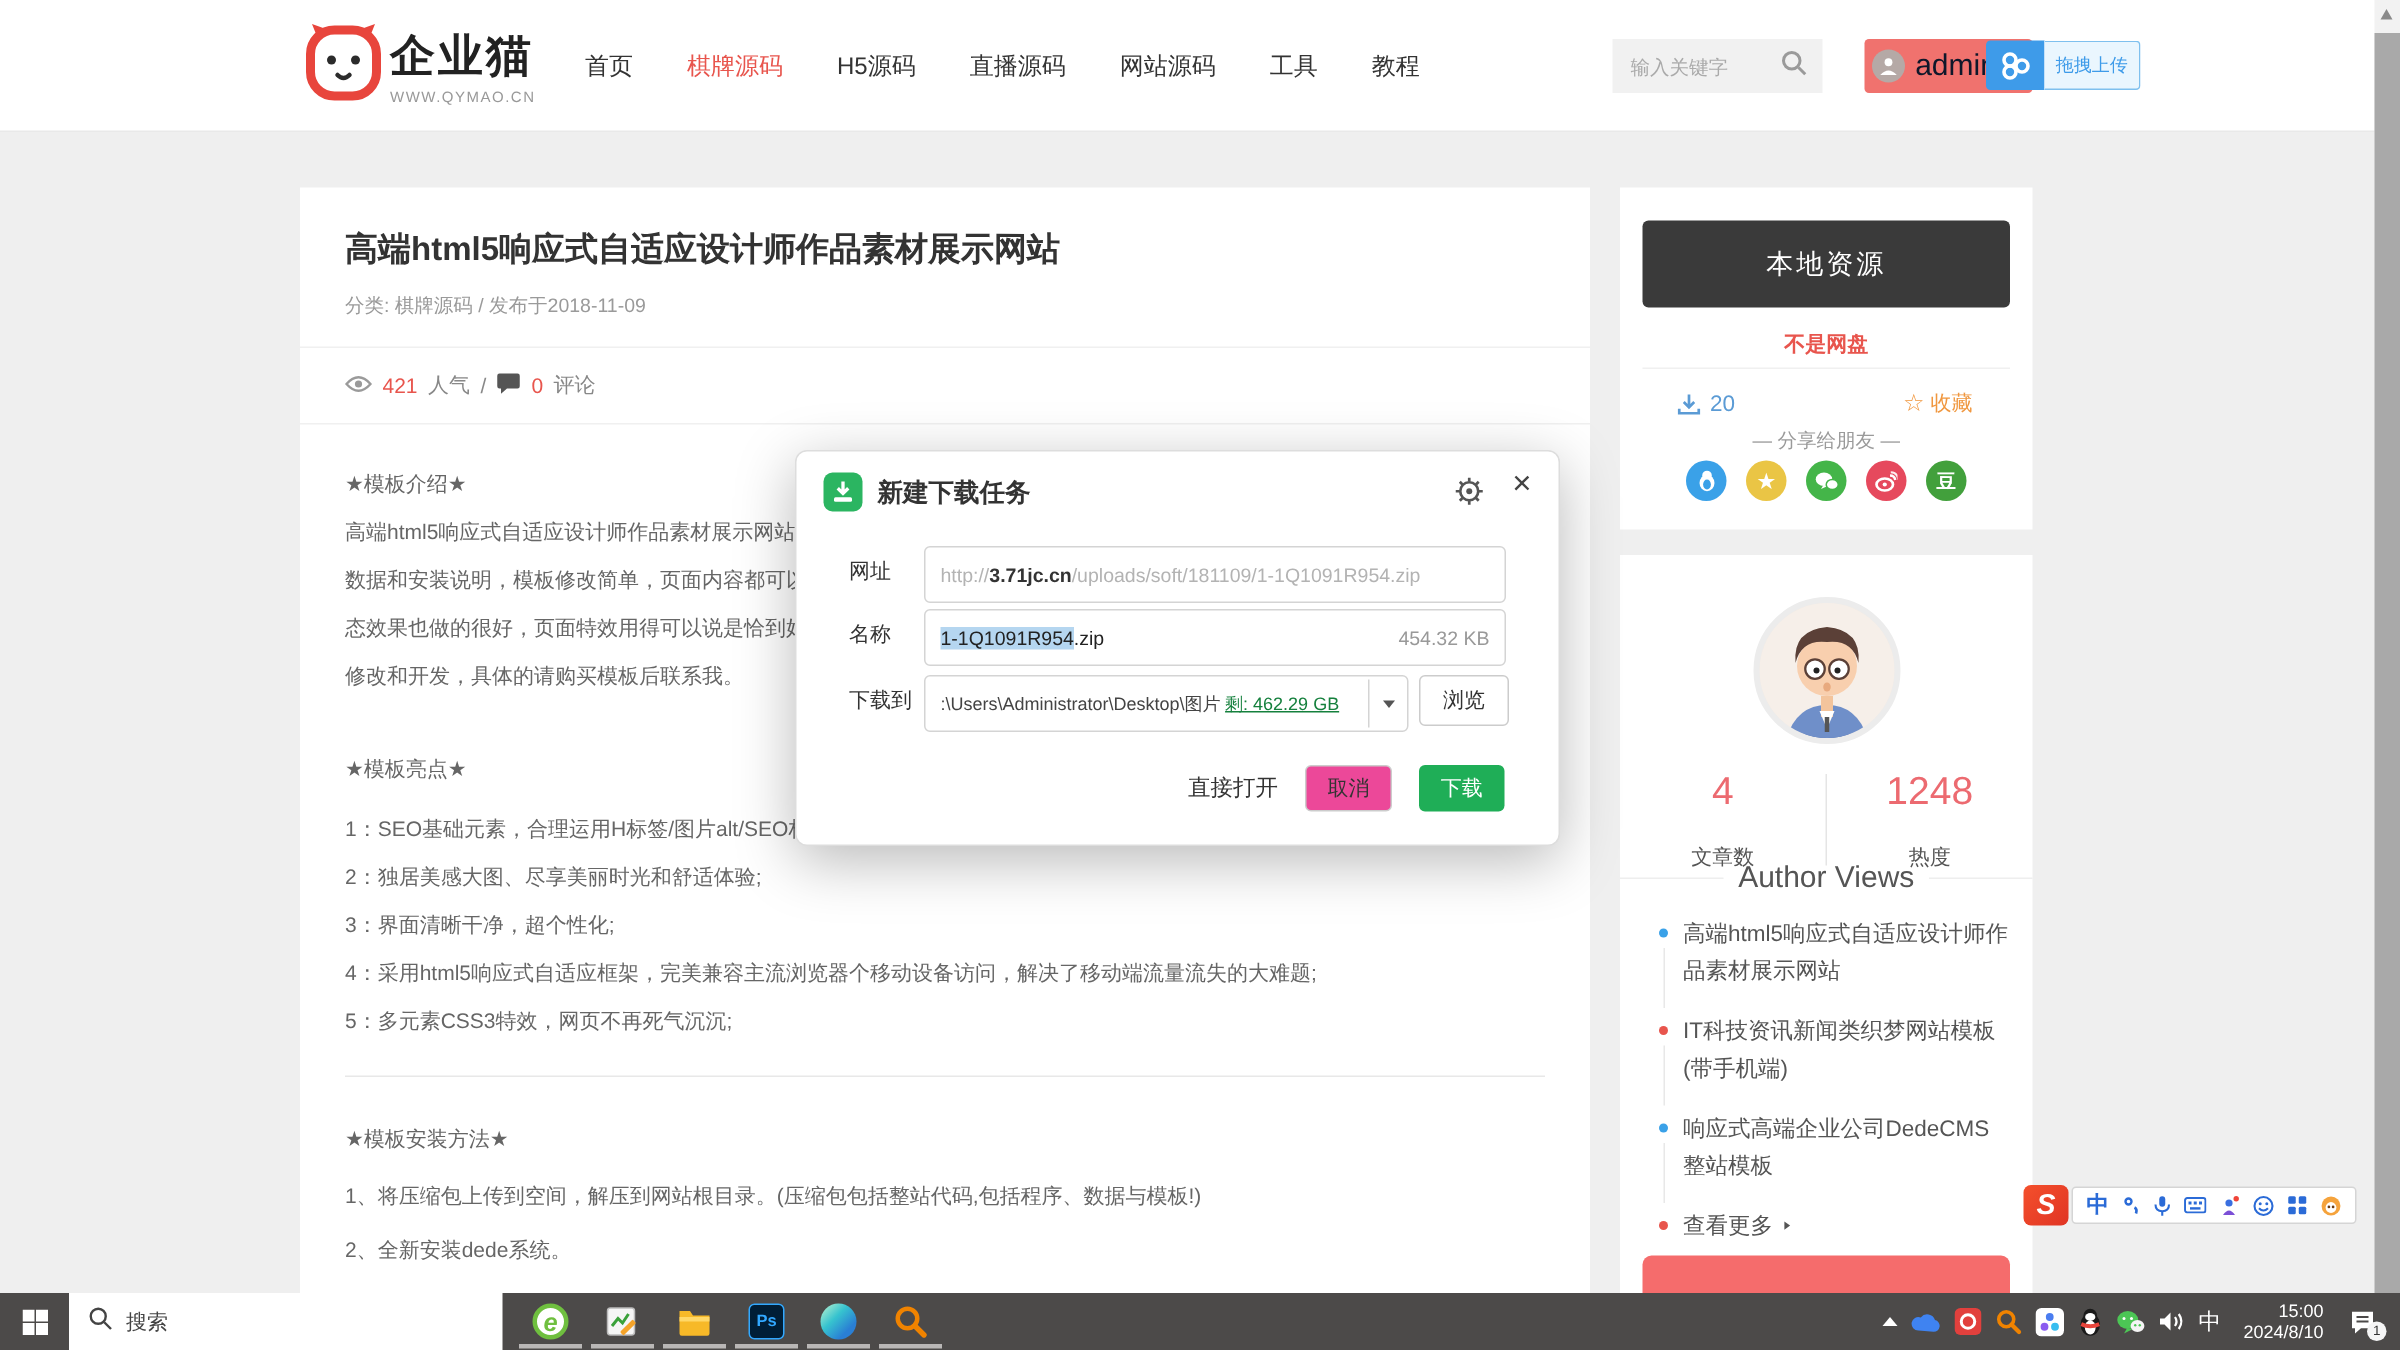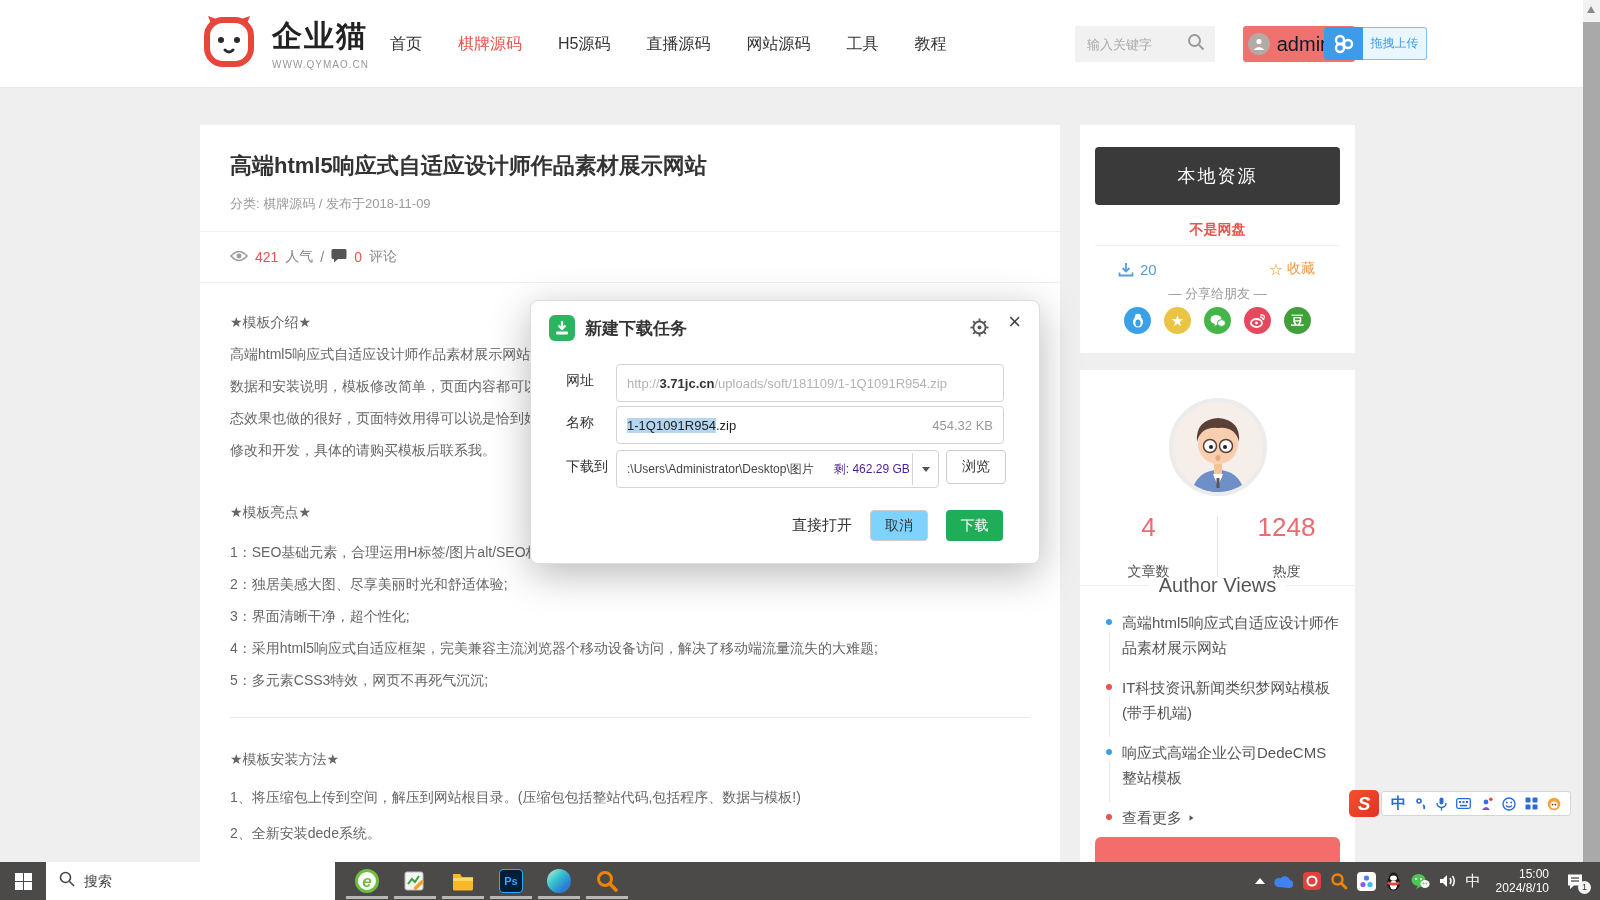--- a/index.html
+++ b/index.html
@@ -2,21 +2,21 @@
 <html><head>
 <meta charset="utf-8">
 <style>
   * { margin:0; padding:0; box-sizing:border-box; }
   html,body { width:1600px; height:900px; overflow:hidden; }
   body { font-family:"Liberation Sans","DejaVu Sans",sans-serif; }
   .screen { position:relative; width:1600px; height:900px; background:#efefef; overflow:hidden; }
 
   
   .header { position:absolute; top:0; left:0; width:1600px; height:88px; background:#fff; border-bottom:1px solid #e9e9e9; z-index:5; }
-  .logo { position:absolute; left:200px; top:12px; display:flex; align-items:center; gap:14px; }
+  .logo { position:absolute; left:200px; top:12px; display:flex; align-items:center; gap:2px; }
   .logo-text .cn { font-size:30px; font-weight:bold; color:#222; letter-spacing:2px; }
   .logo-text .en { font-size:10px; color:#999; letter-spacing:1px; margin-top:2px; }
   .nav { position:absolute; left:390px; top:0; height:88px; display:flex; align-items:center; gap:36px; }
   .nav-item { font-size:16px; color:#333; cursor:pointer; }
   .nav-item.active { color:#e8554d; }
   .hsearch { position:absolute; left:1075px; top:26px; width:140px; height:36px; background:#f1f1f1; display:flex; align-items:center; }
   .hsearch input { flex:1; border:0; background:transparent; outline:none; padding:0 4px 0 12px; font-size:13px; color:#555; width:100px; font-family:inherit; }
   .hsearch input::placeholder { color:#aaa; }
   .admin-btn { position:absolute; left:1243px; top:26px; width:112px; height:36px; background:#f0726e; border-radius:3px; display:flex; align-items:center; justify-content:center; gap:7px; cursor:pointer; }
   .admin-avatar { width:22px; height:22px; border-radius:50%; background:#b5a9a6; display:flex; align-items:center; justify-content:center; }
@@ -46,27 +46,27 @@
   .dlg-close { position:absolute; top:10px; right:18px; font-size:22px; color:#444; cursor:pointer; line-height:1; }
   .dlg-row { position:absolute; left:0; width:100%; }
   .dlg-label { position:absolute; left:35px; top:8px; width:50px; font-size:14px; color:#333; }
   .dlg-field { position:absolute; left:85px; height:38px; border:1px solid #d4d4d4; border-radius:4px; background:#fff; display:flex; align-items:center; padding:0 10px; font-size:13px; overflow:hidden; white-space:nowrap;text-align:center; }
   .url-field { width:388px; color:#b3b3b3; }
   .url-field b { color:#333; }
   .name-field { width:388px; color:#222; }
   .name-field .sel { background:#b5d6f0; }
   .name-field .size { margin-left:auto; color:#999; }
   .path-field { width:323px; padding-right:0; font-size:12px; color:#444; }
-  .path-field .free { color:#4c1d95; margin-left:20px; }
+  .path-field .free { color:#15803d; margin-left:3px;text-decoration:underline; }
   .path-drop { margin-left:auto; width:26px; height:32px; border-left:1px solid #d4d4d4; display:flex; align-items:center; justify-content:center; cursor:pointer; flex:none; }
   .caret { width:0; height:0; border-left:4px solid transparent; border-right:4px solid transparent; border-top:5px solid #555; }
   .browse-btn { position:absolute; left:415px; top:0; width:60px; height:34px; border:1px solid #ccc; border-radius:4px; background:#fff; font-size:14px; color:#333; display:flex; align-items:center; justify-content:center; cursor:pointer; }
   .dlg-foot { position:absolute; bottom:22px; right:36px; display:flex; align-items:center; gap:18px; }
   .btn-open { font-size:15px; color:#333; cursor:pointer; }
-  .btn-cancel { width:58px; height:31px; border:1px solid #ccc; border-radius:4px; background:#7dd3fc; font-size:14px; color:#333; display:flex; align-items:center; justify-content:center; cursor:pointer; }
+  .btn-cancel { width:58px; height:31px; border:1px solid #ccc; border-radius:4px; background:#ec4899; font-size:14px; color:#333; display:flex; align-items:center; justify-content:center; cursor:pointer; }
   .btn-dl { width:57px; height:31px; border-radius:4px; background:#1fae57; color:#fff; font-size:14px; display:flex; align-items:center; justify-content:center; cursor:pointer; }
 
   
   .side1 { position:absolute; left:1080px; top:125px; width:275px; height:228px; background:#fff; }
   .res-btn { position:absolute; left:15px; top:22px; width:245px; height:58px; background:#3a3a3a; border-radius:4px; color:#fff; font-size:18px; display:flex; align-items:center; justify-content:center; cursor:pointer; letter-spacing:2px; }
   .not-disk { position:absolute; top:96px; width:100%; text-align:center; color:#e8554d; font-size:14px; font-weight:bold; }
   .side1-div { position:absolute; top:120px; left:15px; right:15px; border-top:1px solid #f0f0f0; }
   .dl-fav { position:absolute; top:130px; left:0; width:100%; height:28px; display:flex; align-items:center; }
   .dl-count { position:absolute; left:38px; display:flex; align-items:center; gap:6px; color:#5b9bd5; font-size:15px; cursor:pointer; }
   .fav { position:absolute; right:40px; display:flex; align-items:center; gap:4px; color:#f0973f; font-size:14px; cursor:pointer; }

